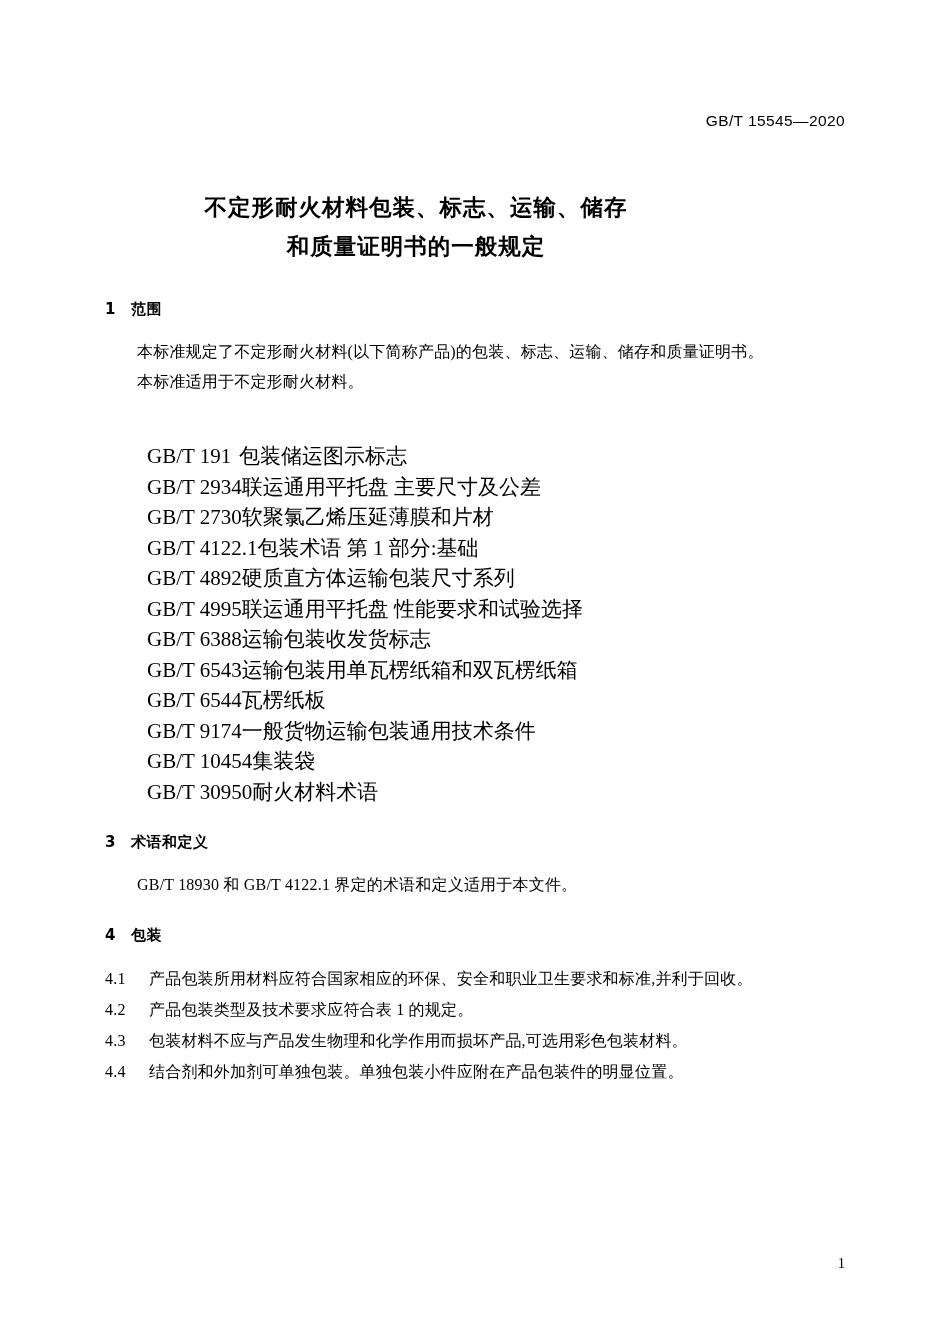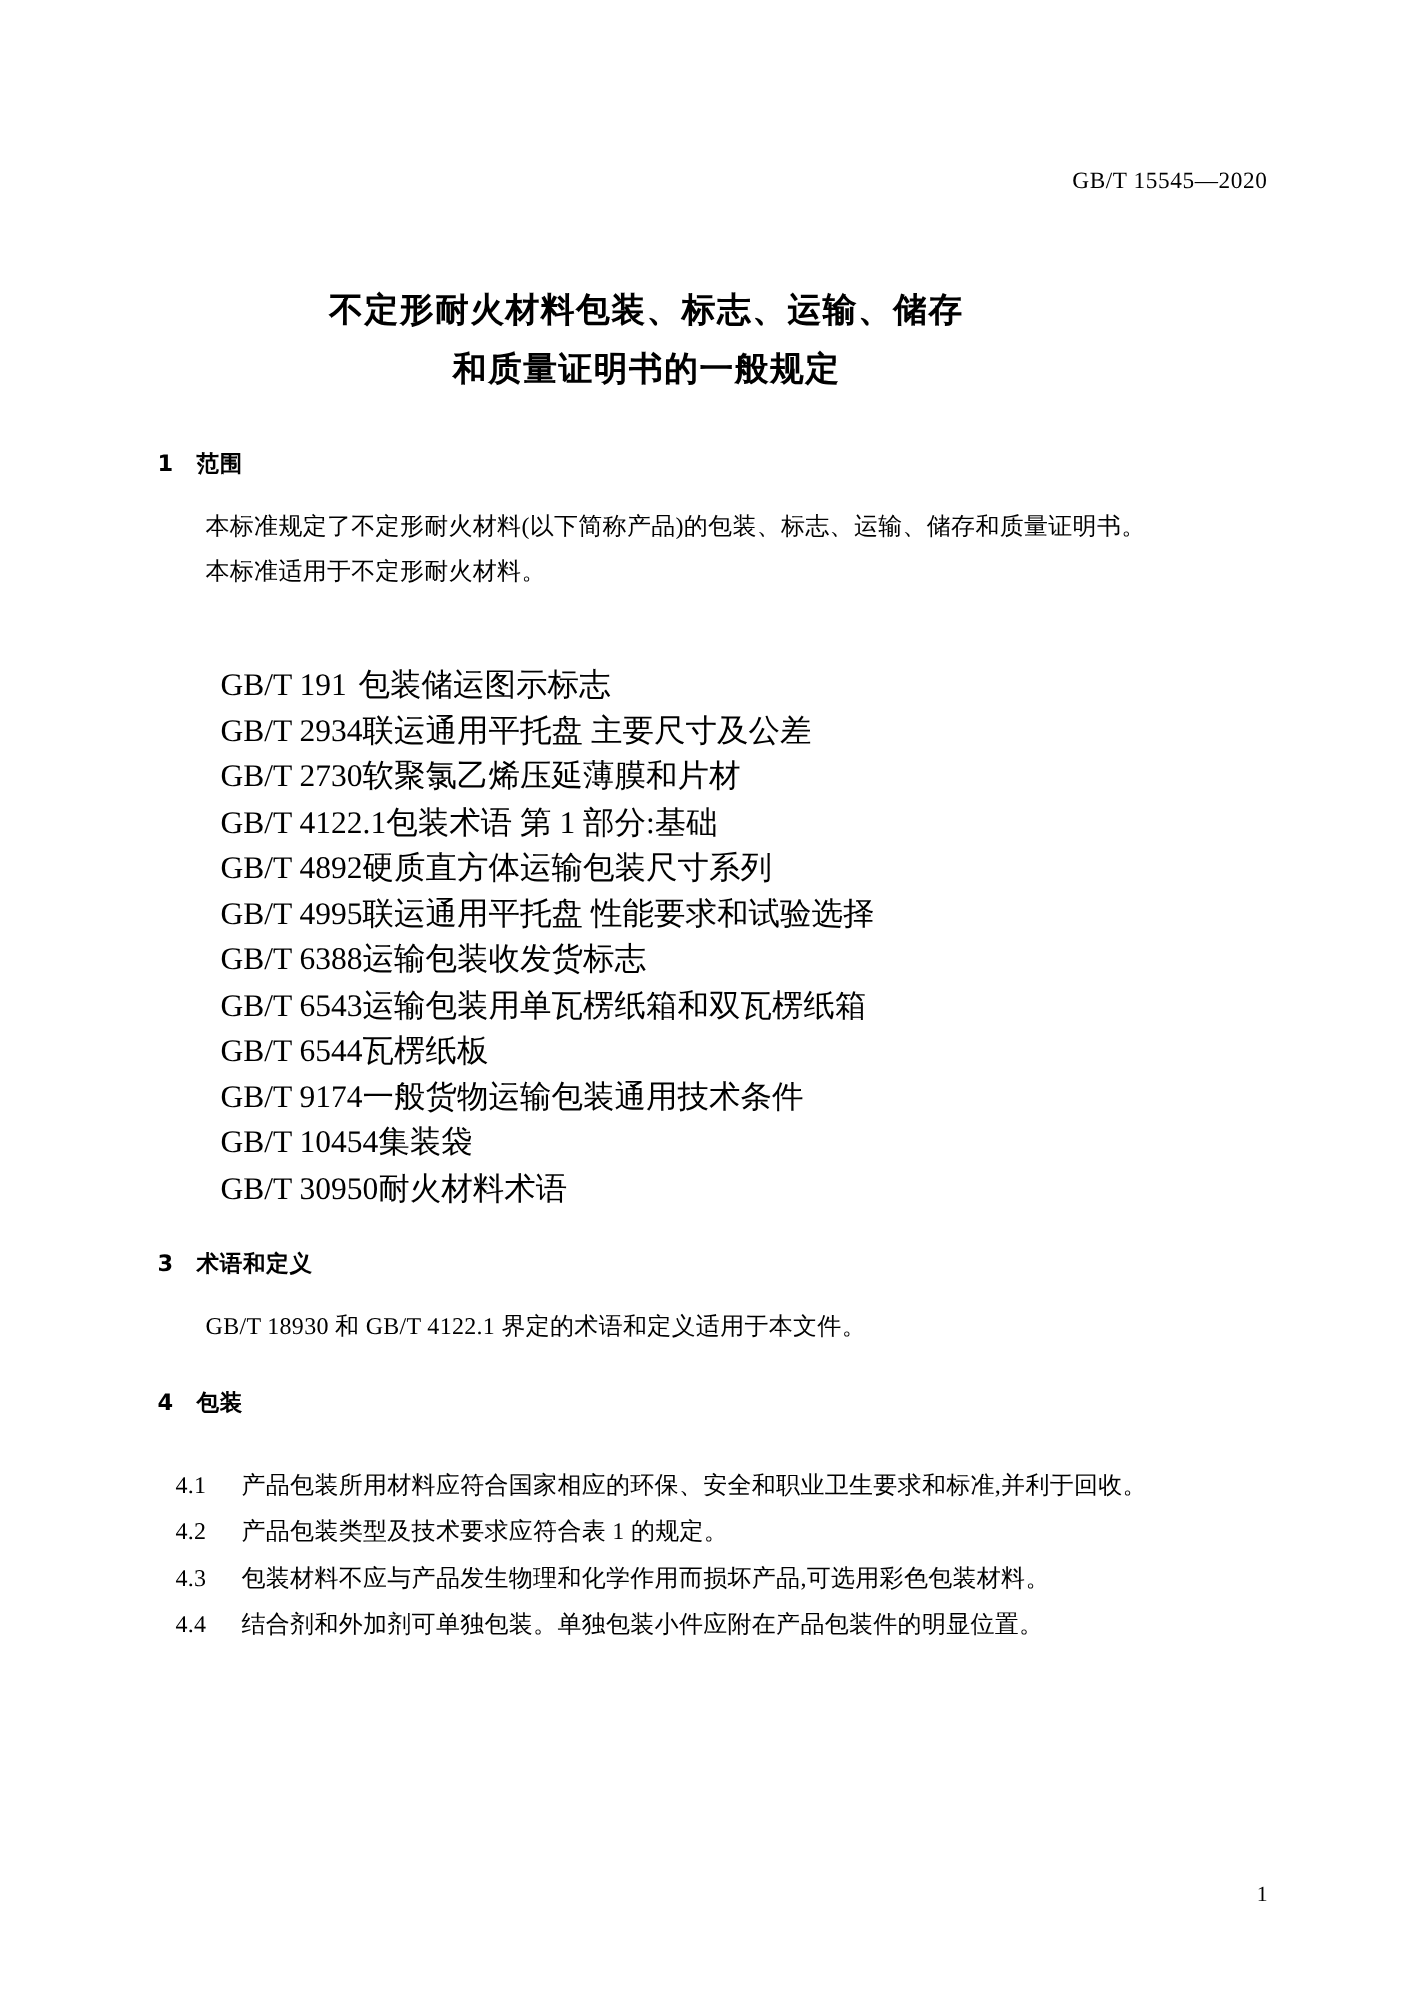--- a/index.html
+++ b/index.html
@@ -23,28 +23,28 @@
     box-sizing: border-box;
     padding: 0 105px;
   }
   
   .header {
     position: absolute;
     top: 112px;
     right: 105px;
     font-size: 15.5px;
     letter-spacing: 0.4px;
-    font-family: Liberation Serif, serif;
+    font-family: Liberation Sans, sans-serif;
     white-space: nowrap;
   }
   
   .doc-title {
     position: absolute;
     top: 188px;
-    left: 15px;
+    left: 0;
     width: 832px;
     text-align: center;
     font-family: "DejaVu Sans", "Liberation Sans", sans-serif;
     font-weight: bold;
     font-size: 22.5px;
     line-height: 39px;
     letter-spacing: 1px;
   }
   .doc-title div { white-space: nowrap; }
 
@@ -82,21 +82,21 @@
     font-size: 21px;
     line-height: 30.5px;
     padding-left: 42px;
     white-space: nowrap;
   }
   .ref-list li .code { display: inline-block; min-width: 92px; }
 
   .sec-gap-lg { height: 26px; }
   .sec-gap-md { height: 18px; }
 
-  .num-list { margin: 12px; padding: 0; list-style: none; }
+  .num-list { margin: 0; padding: 0; list-style: none; }
   .num-list li {
     font-size: 16px;
     line-height: 31px;
     letter-spacing: 0.2px;
     padding-left: 44px;
     text-indent: -44px;
   }
   .num-list li .idx { display: inline-block; width: 44px; text-indent: 0; }
 
   .page-number {

